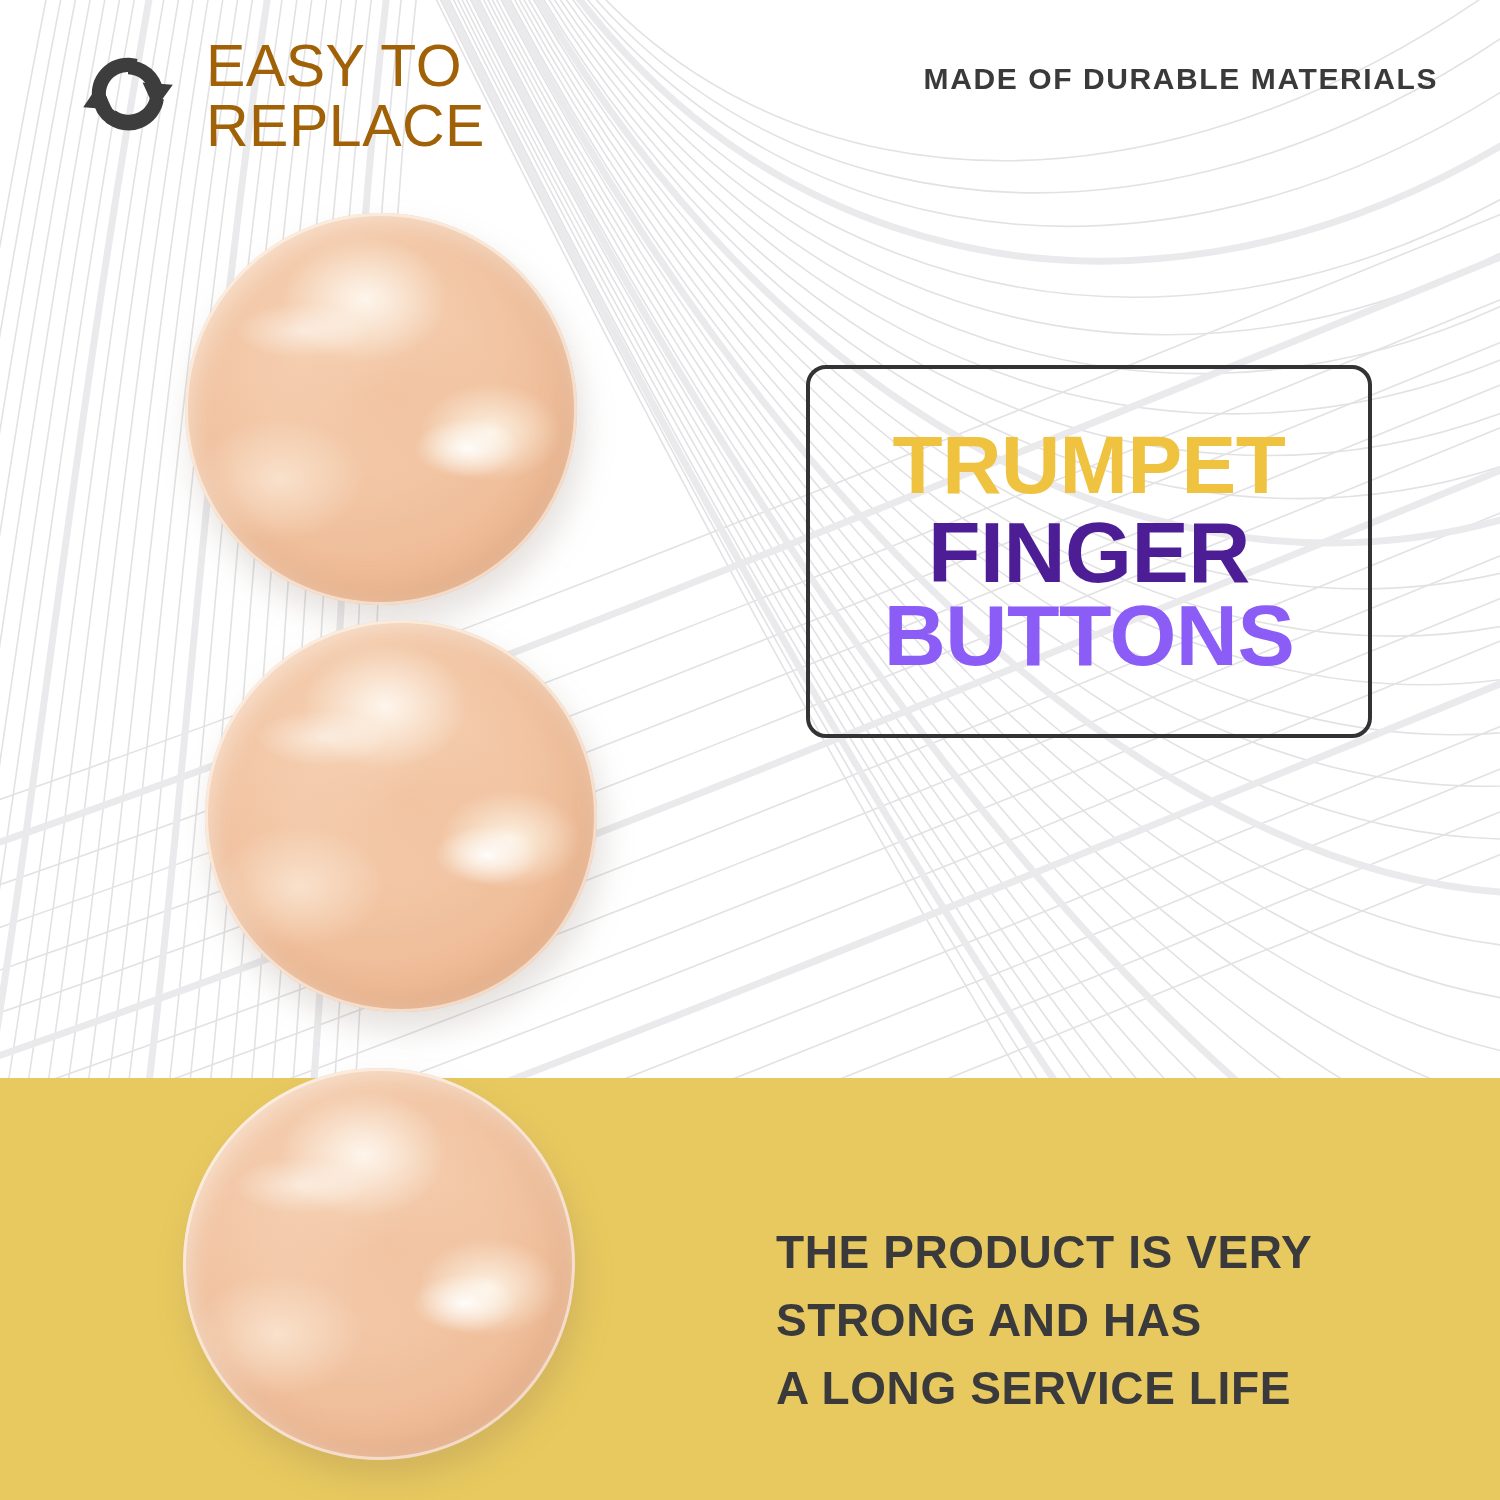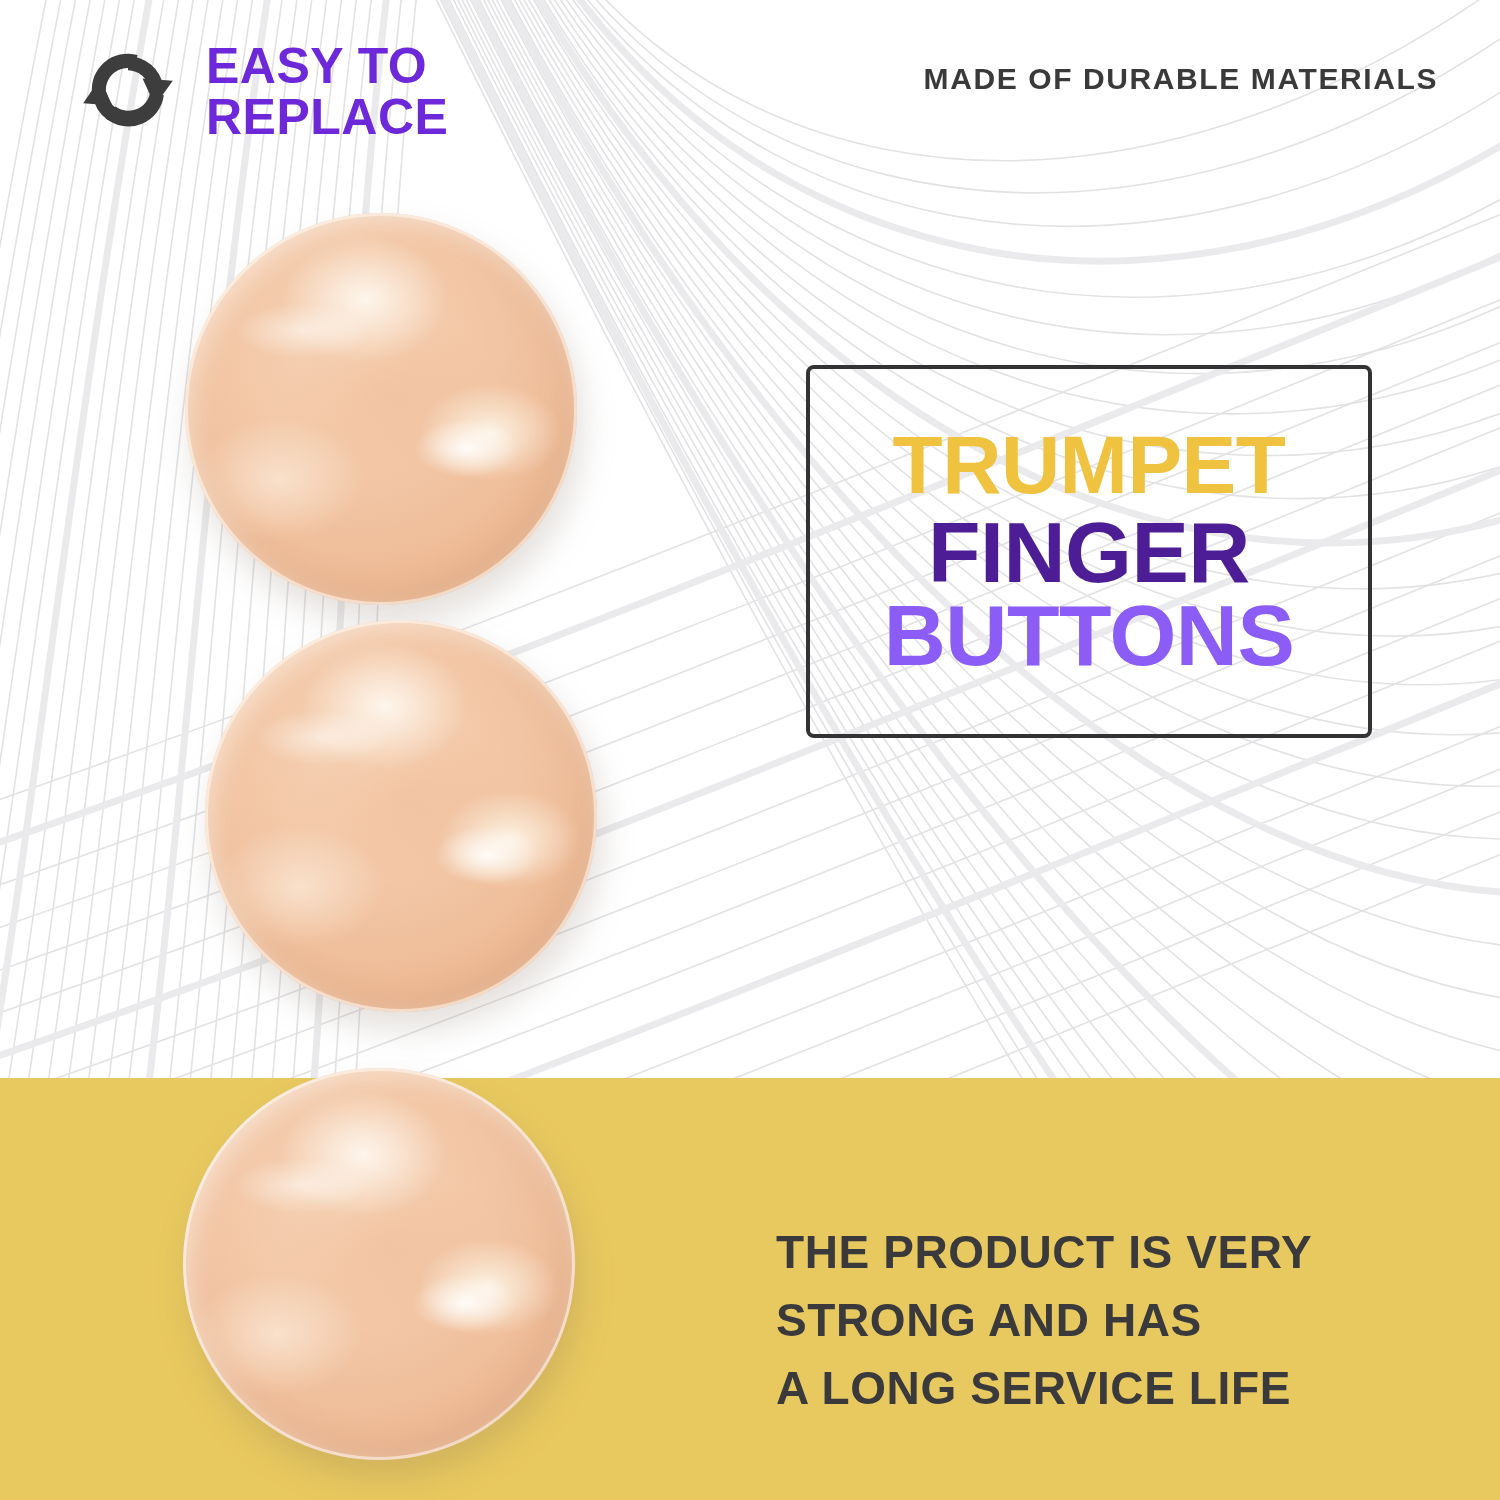--- a/index.html
+++ b/index.html
@@ -43,25 +43,25 @@
     display: flex;
     align-items: center;
     gap: 22px;
   }
   .recycle-icon {
     width: 112px;
     height: 112px;
     flex: 0 0 112px;
   }
   .badge-replace-text {
-    font-size: 50px;
-    font-weight: 700;
+    font-size: 59px;
+    font-weight: 400;
     line-height: 1.02;
     letter-spacing: 0.5px;
-    color: #6d28d9;
+    color: #a16207;
     text-transform: uppercase;
     white-space: pre-line;
   }
 
   
   .badge-durable {
     position: absolute;
     right: 62px;
     top: 62px;
     font-size: 30px;
@@ -73,21 +73,21 @@
   }
 
   
   .title-box {
     position: absolute;
     left: 806px;
     top: 365px;
     width: 566px;
     height: 373px;
     border: 4px solid #333336;
-    border-radius: 8px;
+    border-radius: 20px;
     box-sizing: border-box;
     display: flex;
     flex-direction: column;
     align-items: center;
     justify-content: center;
     background: transparent;
   }
   .title-line {
     font-weight: 700;
     line-height: 0.97;

